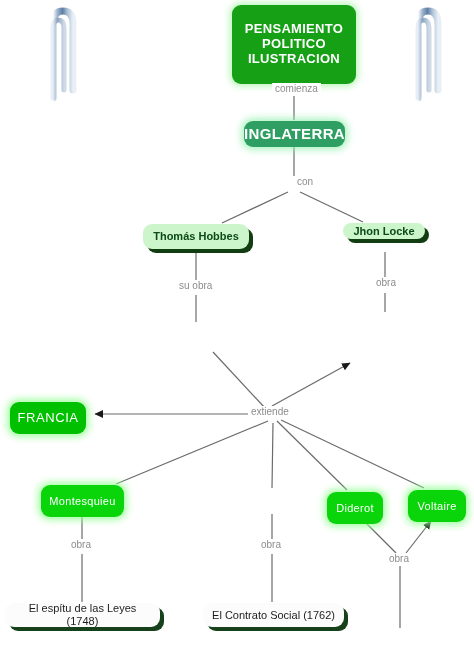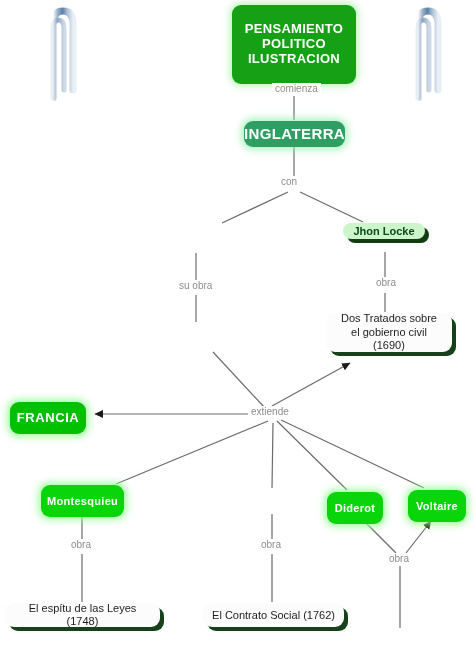--- a/index.html
+++ b/index.html
@@ -61,21 +61,21 @@
     letter-spacing: .4px;
     border-radius: 9px;
     box-shadow: 0 0 7px 3px rgba(150, 240, 175, .75);
     padding: 4px 10px;
   }
 
   
   .n-vivid {
     background: #0ad40a;
     color: #ffffff;
-    font-weight: bold;
+    font-weight: normal;
     font-size: 11px;
     letter-spacing: .3px;
     border-radius: 9px;
     box-shadow: 0 0 7px 3px rgba(150, 255, 150, .85);
     padding: 16px 8px;
   }
   .n-vivid.big {
     font-size: 13px;
     background: #00c000;
     letter-spacing: .6px;
@@ -212,44 +212,43 @@
       <line x1="400" y1="566" x2="400" y2="628"></line>
     </g>
   </svg>
 
   <div class="node n-title" style="left:232px; top:5px; width:124px; height:79px;">PENSAMIENTO
 POLITICO
 ILUSTRACION</div>
 
   <div class="node n-teal" style="left:244px; top:121px; width:101px; height:26px;">INGLATERRA</div>
 
+  <div class="node n-pale" style="left:143px; top:224px; width:106px; height:25px;">Thomás Hobbes</div>
 
   <div class="node n-pale" style="left:343px; top:223px; width:82px; height:16px;">Jhon Locke</div>
 
 
-  <div class="node n-paper" style="left:326px; top:313px; width:126px; height:39px; line-height:1.25;">Dos Tratados sobre
-el gobierno civil (1690)</div>
 
   <div class="node n-vivid big" style="left:10px; top:402px; width:76px; height:25px;">FRANCIA</div>
 
   <div class="node n-vivid" style="left:41px; top:485px; width:83px; height:22px;">Montesquieu</div>
 
 
   <div class="node n-vivid" style="left:327px; top:492px; width:56px; height:22px;">Diderot</div>
 
   <div class="node n-vivid" style="left:408px; top:490px; width:58px; height:22px;">Voltaire</div>
 
   <div class="node n-paper" style="left:5px; top:603px; width:155px; height:24px;">El espítu de las Leyes (1748)</div>
 
   <div class="node n-paper" style="left:203px; top:603px; width:141px; height:24px;">El Contrato Social (1762)</div>
 
 
   <div class="elabel" style="left:272px; top:83px;">comienza</div>
 
-  <div class="elabel" style="left:278px; top:176px;text-align:right;">con</div>
+  <div class="elabel" style="left:294px; top:176px;text-align:right;">con</div>
 
   <div class="elabel" style="left:176px; top:280px;">su obra</div>
 
   <div class="elabel" style="left:373px; top:277px;">obra</div>
 
   <div class="elabel" style="left:248px; top:406px;">extiende</div>
 
   <div class="elabel" style="left:68px; top:539px;">obra</div>
 
   <div class="elabel" style="left:258px; top:539px;">obra</div>

